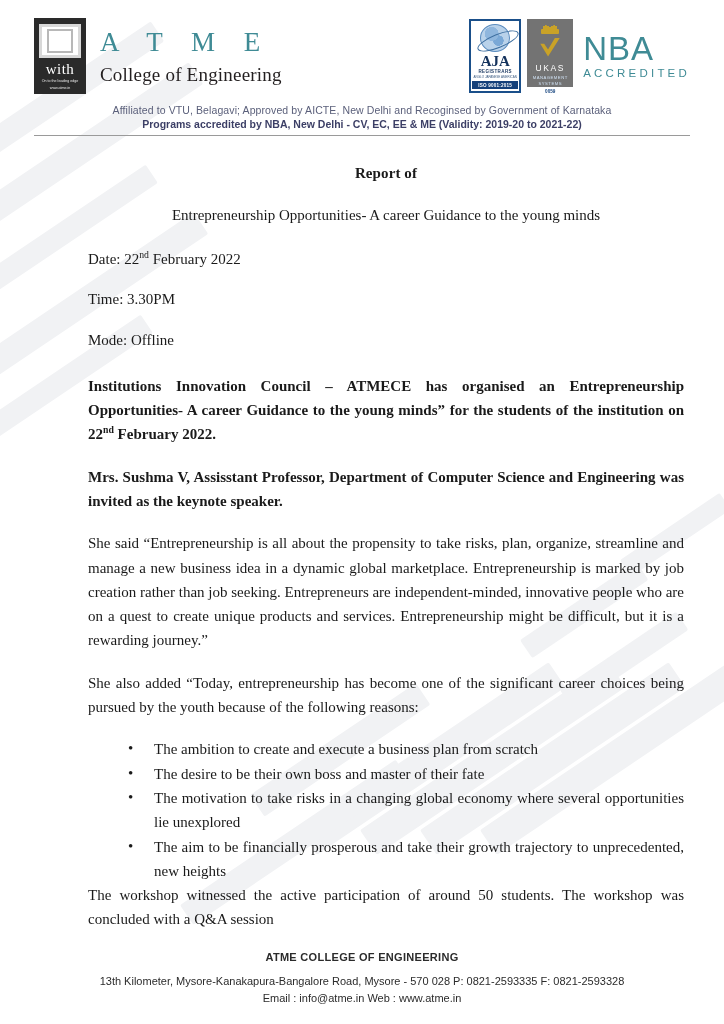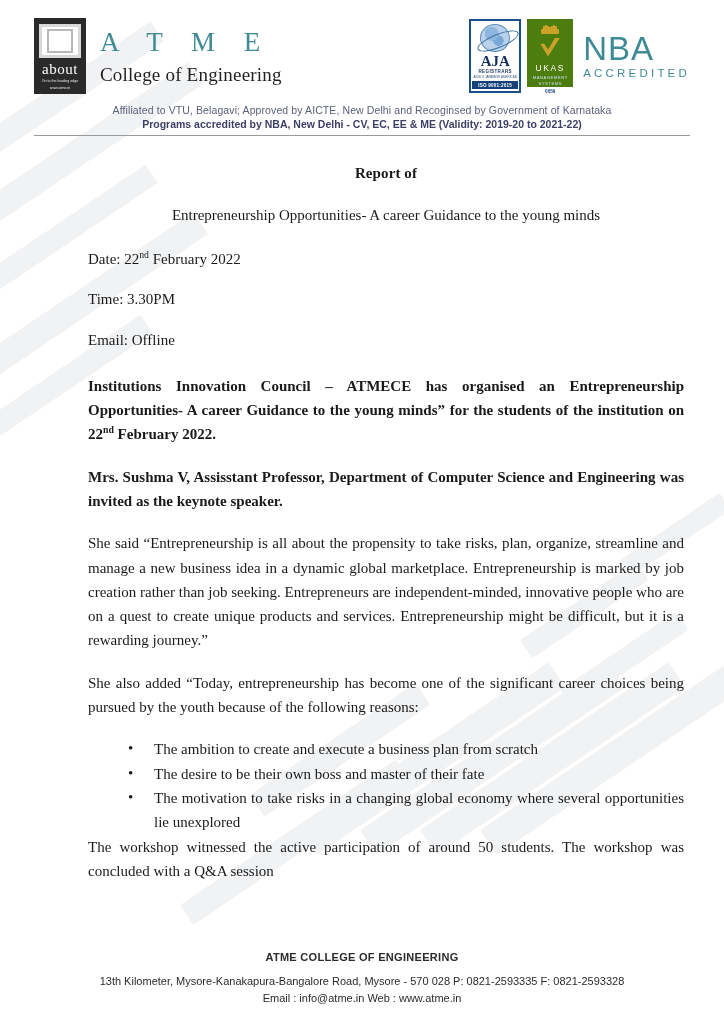--- a/index.html
+++ b/index.html
@@ -180,21 +180,21 @@
     color: #ffffff;
     font-family: "Liberation Sans", sans-serif;
     font-size: 4.6px;
     font-weight: bold;
     text-align: center;
     padding: 1.5px 0;
     letter-spacing: .2px;
   }
   .cert-ukas {
     width: 46px; height: 68px;
-    background: #4d7c0f;
+    background: #737373;
     display: flex; flex-direction: column;
     align-items: center; padding-top: 4px;
     box-sizing: border-box;
   }
   .crown {
     width: 18px; height: 12px;
     position: relative;
   }
   .crown::before {
     content: "";
@@ -369,21 +369,21 @@
   </div>
 
   <div class="header">
     <div class="header-top">
 
       <div class="brand">
         <div class="atme-mark">
           <div class="frame-outer">
             <div class="frame-inner"></div>
           </div>
-          <div class="mk-word">about</div>
+          <div class="mk-word">with</div>
           <div class="mk-tag">On to the leading edge</div>
           <div class="mk-tag">www.atme.in</div>
         </div>
         <div class="brand-text">
           <div class="brand-name">A T M E</div>
           <div class="brand-sub">College of Engineering</div>
         </div>
       </div>
 
       <div class="certs">
@@ -422,34 +422,35 @@
   <div class="body">
 
     <div class="report-of">Report of</div>
 
     <div class="report-title">Entrepreneurship Opportunities- A career Guidance to the young minds</div>
 
     <div class="meta"><span>Date: 22</span><sup>nd</sup><span> February 2022</span></div>
 
     <div class="meta">Time: 3.30PM</div>
 
-    <div class="meta">Email: Offline</div>
+    <div class="meta">Mode: Offline</div>
 
     <p class="para bold"><span>Institutions Innovation Council – ATMECE has organised an Entrepreneurship Opportunities- A career Guidance to the young minds” for the students of the institution on 22</span><sup>nd</sup><span> February 2022.</span></p>
 
     <p class="para bold">Mrs. Sushma V, Assisstant Professor, Department of Computer Science and Engineering was invited as the keynote speaker.</p>
 
     <p class="para">She said “Entrepreneurship is all about the propensity to take risks, plan, organize, streamline and manage a new business idea in a dynamic global marketplace. Entrepreneurship is marked by job creation rather than job seeking. Entrepreneurs are independent-minded, innovative people who are on a quest to create unique products and services. Entrepreneurship might be difficult, but it is a rewarding journey.”</p>
 
     <p class="para">She also added “Today, entrepreneurship has become one of the significant career choices being pursued by the youth because of the following reasons:</p>
 
     <ul class="reasons">
       <li>The ambition to create and execute a business plan from scratch</li>
       <li>The desire to be their own boss and master of their fate</li>
       <li>The motivation to take risks in a changing global economy where several opportunities lie unexplored</li>
+      <li>The aim to be financially prosperous and take their growth trajectory to unprecedented, new heights</li>
     </ul>
 
     <p class="para closing">The workshop witnessed the active participation of around 50 students. The workshop was concluded with a Q&amp;A session</p>
   </div>
 
   <div class="footer">
     <div class="footer-name">ATME COLLEGE OF ENGINEERING</div>
     <div class="footer-addr">13th Kilometer, Mysore-Kanakapura-Bangalore Road, Mysore - 570 028   P: 0821-2593335   F: 0821-2593328</div>
     <div class="footer-contact">Email : info@atme.in     Web : www.atme.in</div>
   </div>

